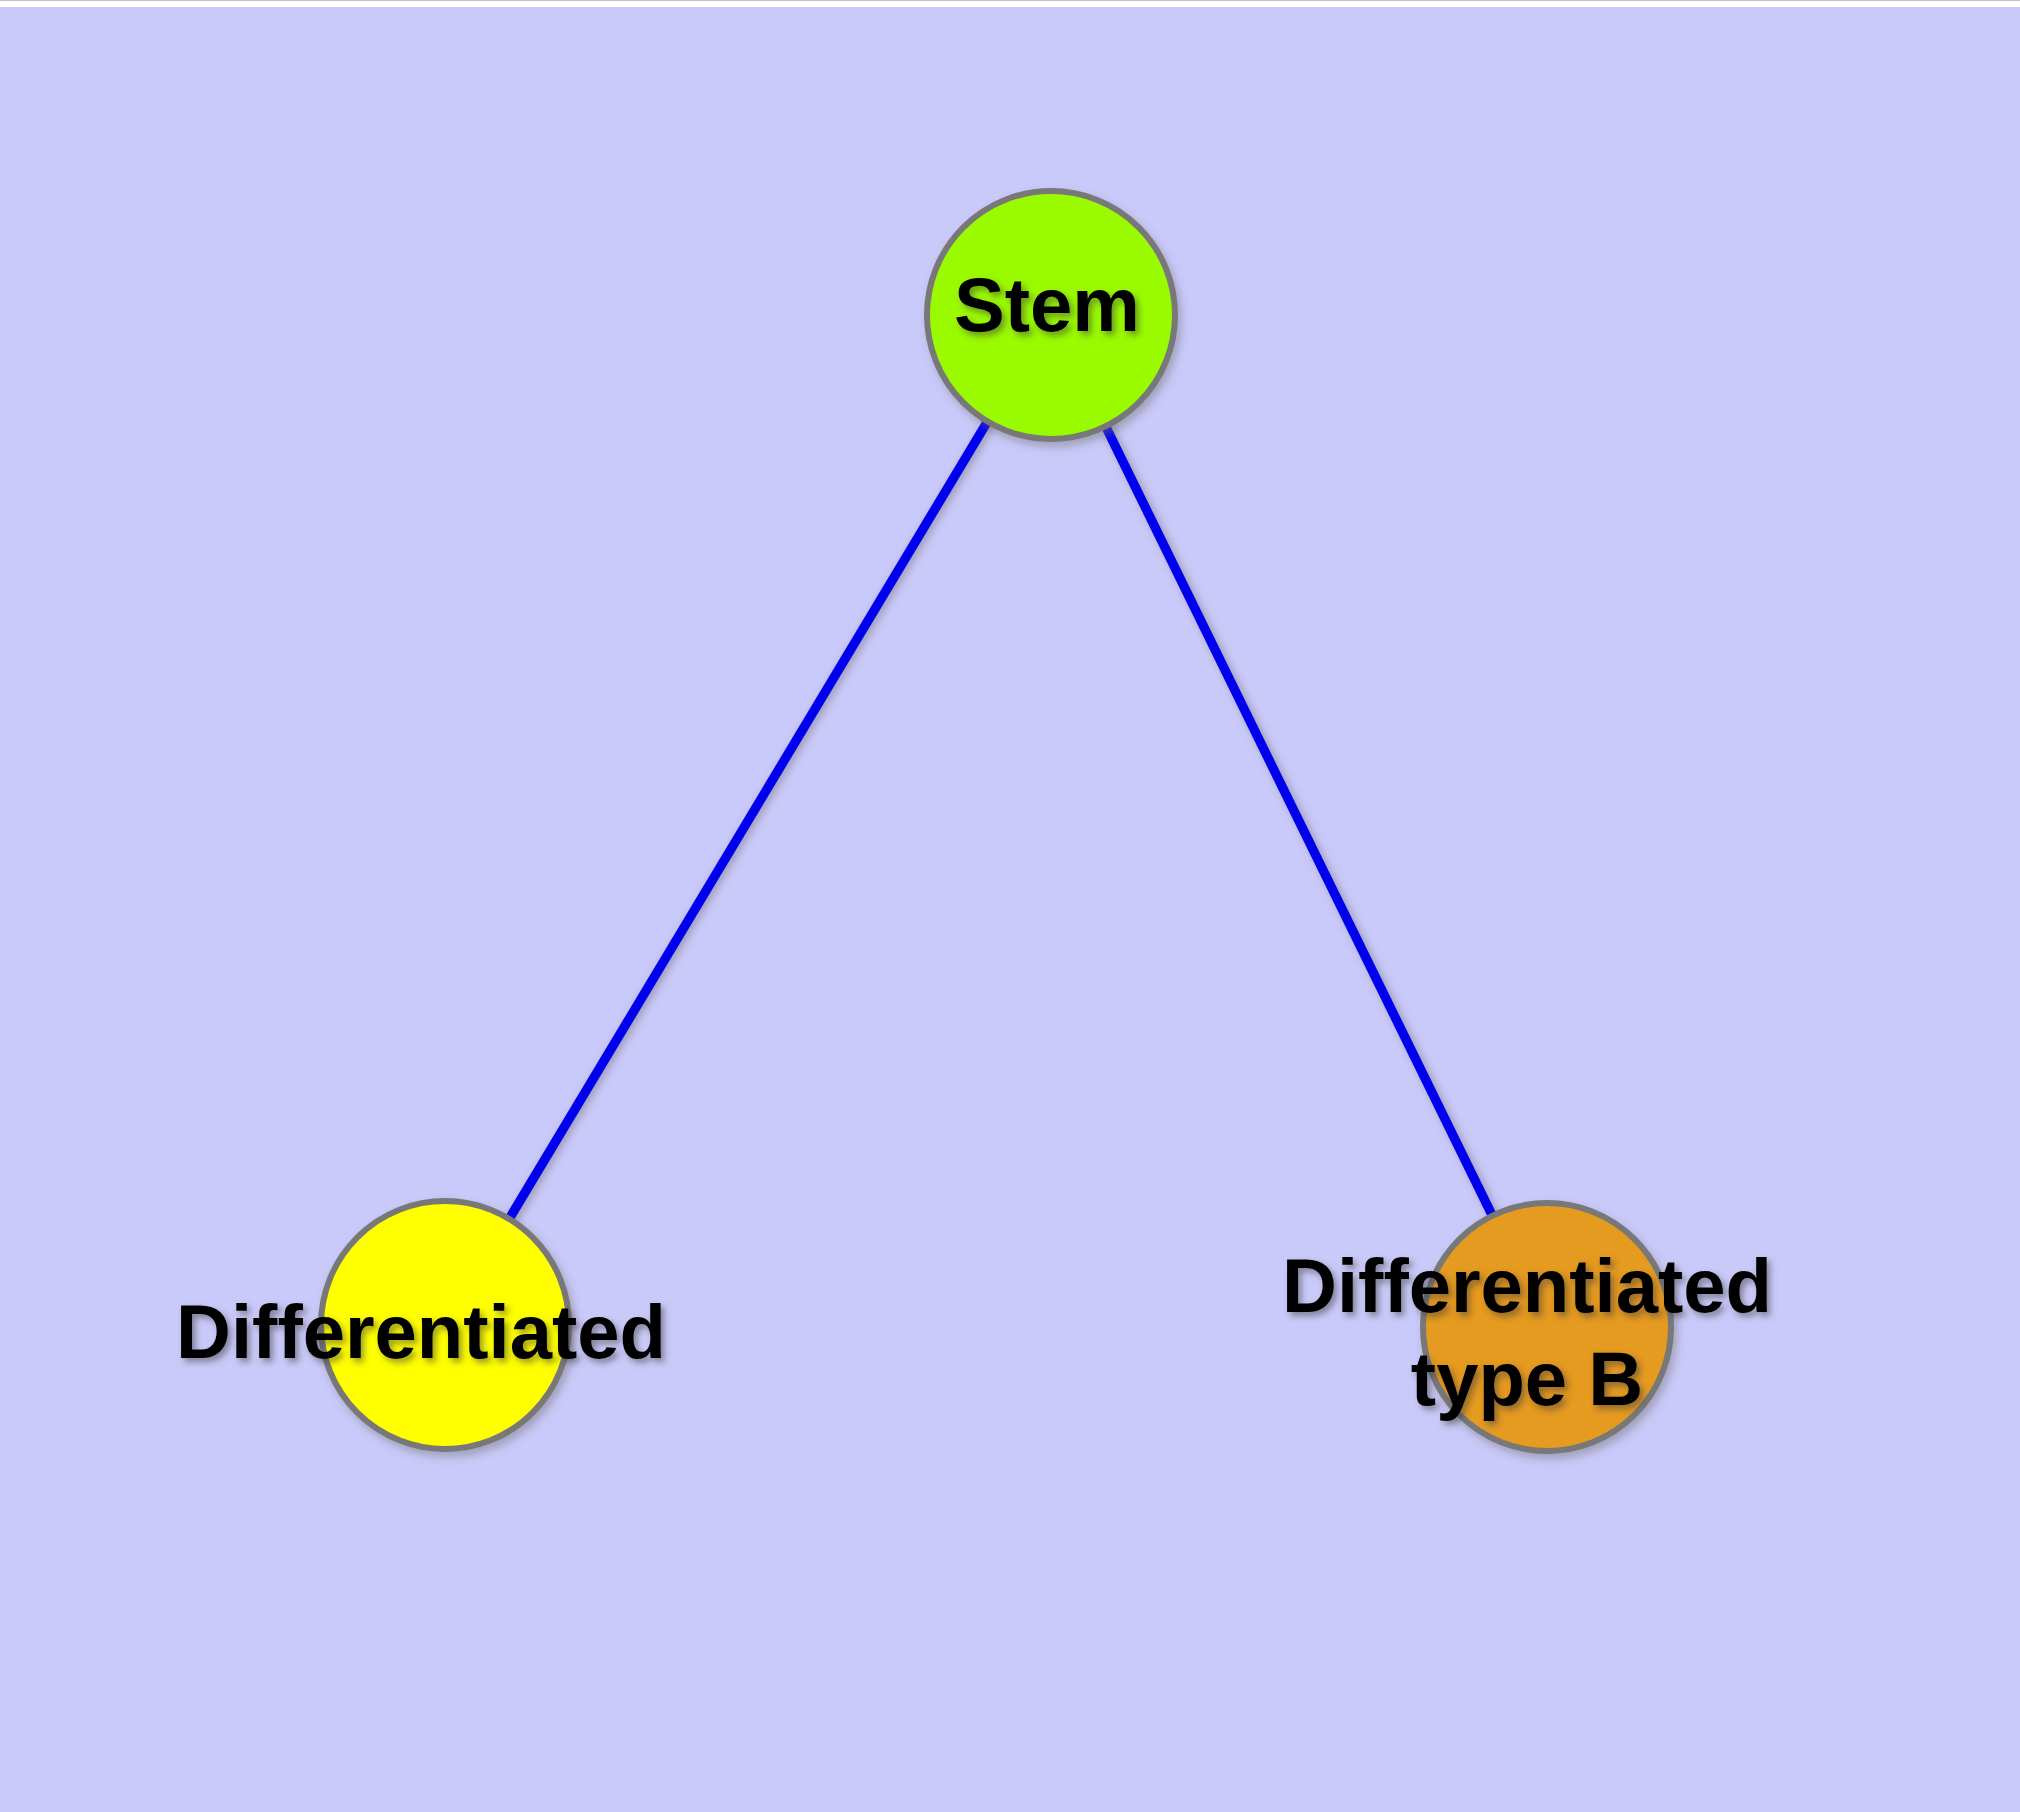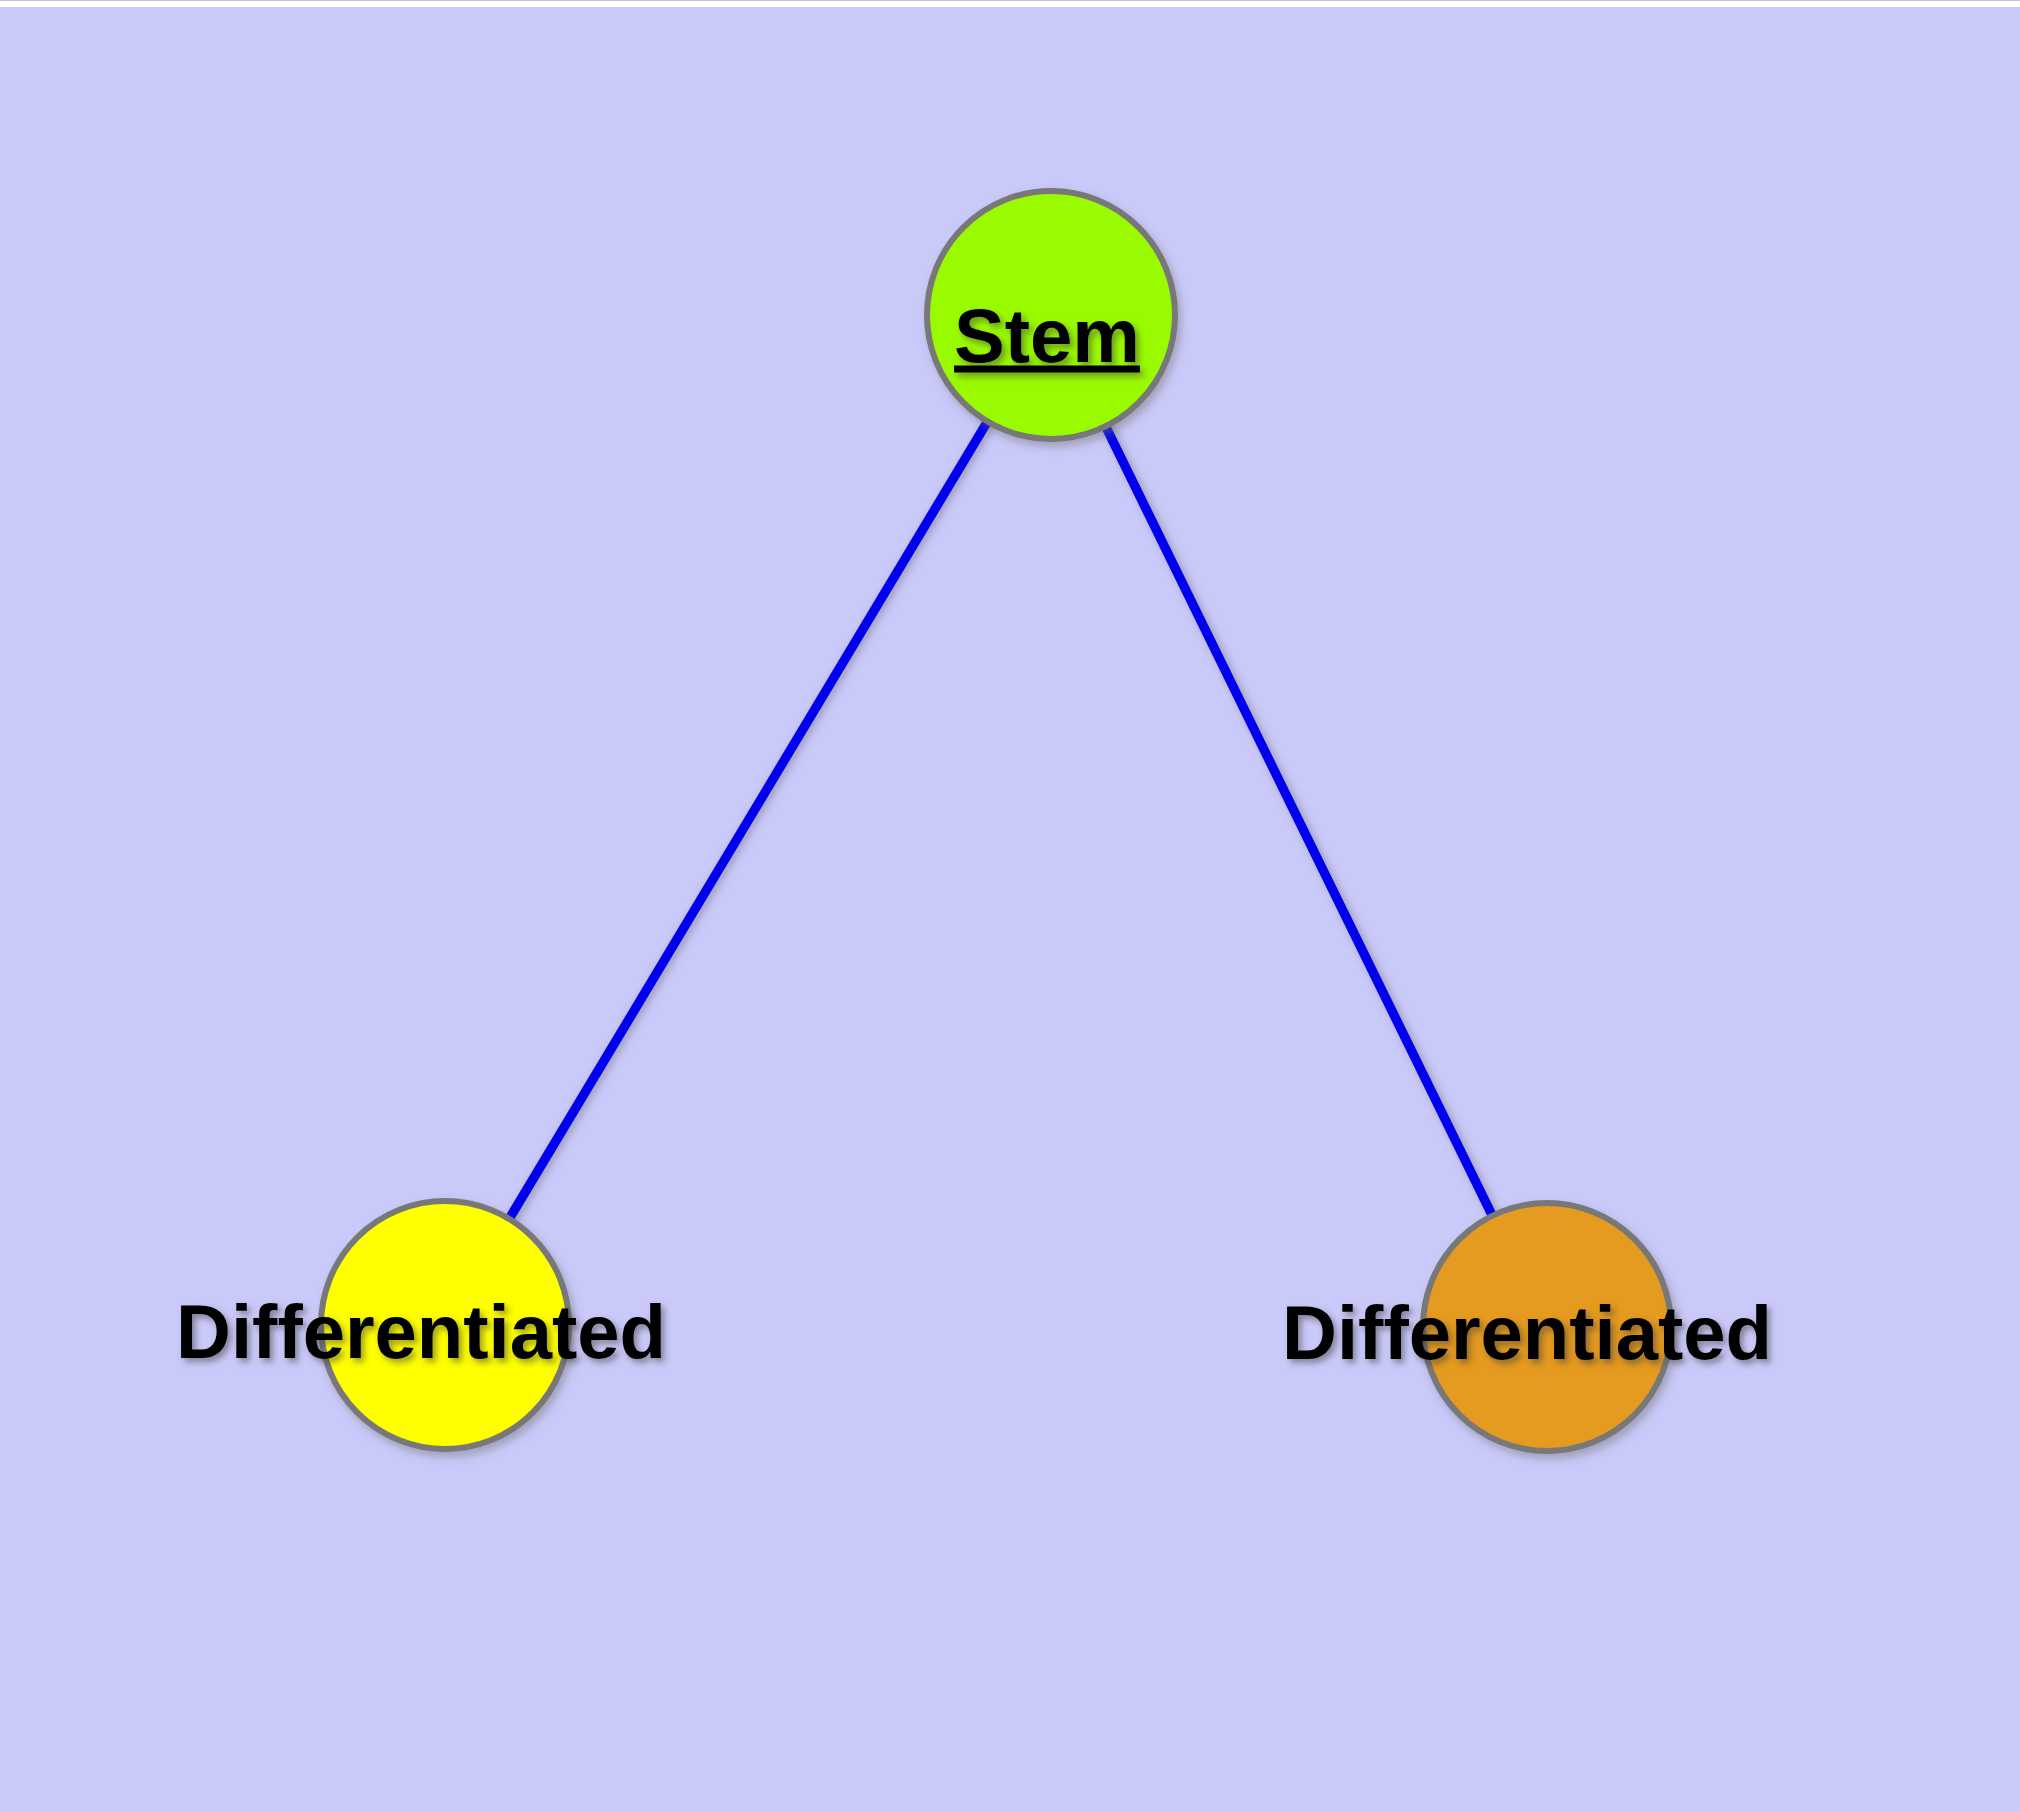--- a/index.html
+++ b/index.html
@@ -60,23 +60,24 @@
 
   <svg class="edges-layer" xmlns="http://www.w3.org/2000/svg" viewBox="0 0 2384 2138" width="2021" height="1812">
       <line x1="1240" y1="372" x2="525" y2="1564" stroke="#0000EE" stroke-width="11"></line>
       <line x1="1240" y1="372" x2="1825" y2="1566" stroke="#0000EE" stroke-width="11"></line>
     </svg>
 
   <div class="node" style="left: 924px; top: 188px; height: 254px; width: 254px; background: rgb(154, 251, 0); border-color: rgb(120, 120, 120);"></div>
   <div class="node" style="left: 318px; top: 1198px; height: 254px; width: 254px; background: rgb(255, 255, 0); border-color: rgb(120, 120, 120);"></div>
   <div class="node" style="left: 1420px; top: 1200px; height: 254px; width: 254px; background: rgb(229, 154, 32); border-color: rgb(120, 120, 120);"></div>
 
-  <div class="node-label" style="left: 1047px; top: 335px; text-decoration: underline;">
+  <div class="node-label" style="left: 1047px; top: 304px;">
     <span class="line">Stem</span>
   </div>
   <div class="node-label" style="left: 421px; top: 1331px;">
     <span class="line">Differentiated</span>
   </div>
   <div class="node-label" style="left: 1527px; top: 1332px;">
     <span class="line">Differentiated</span>
+    <span class="line">type B</span>
   </div>
 </div>
 
 
 </body></html>

